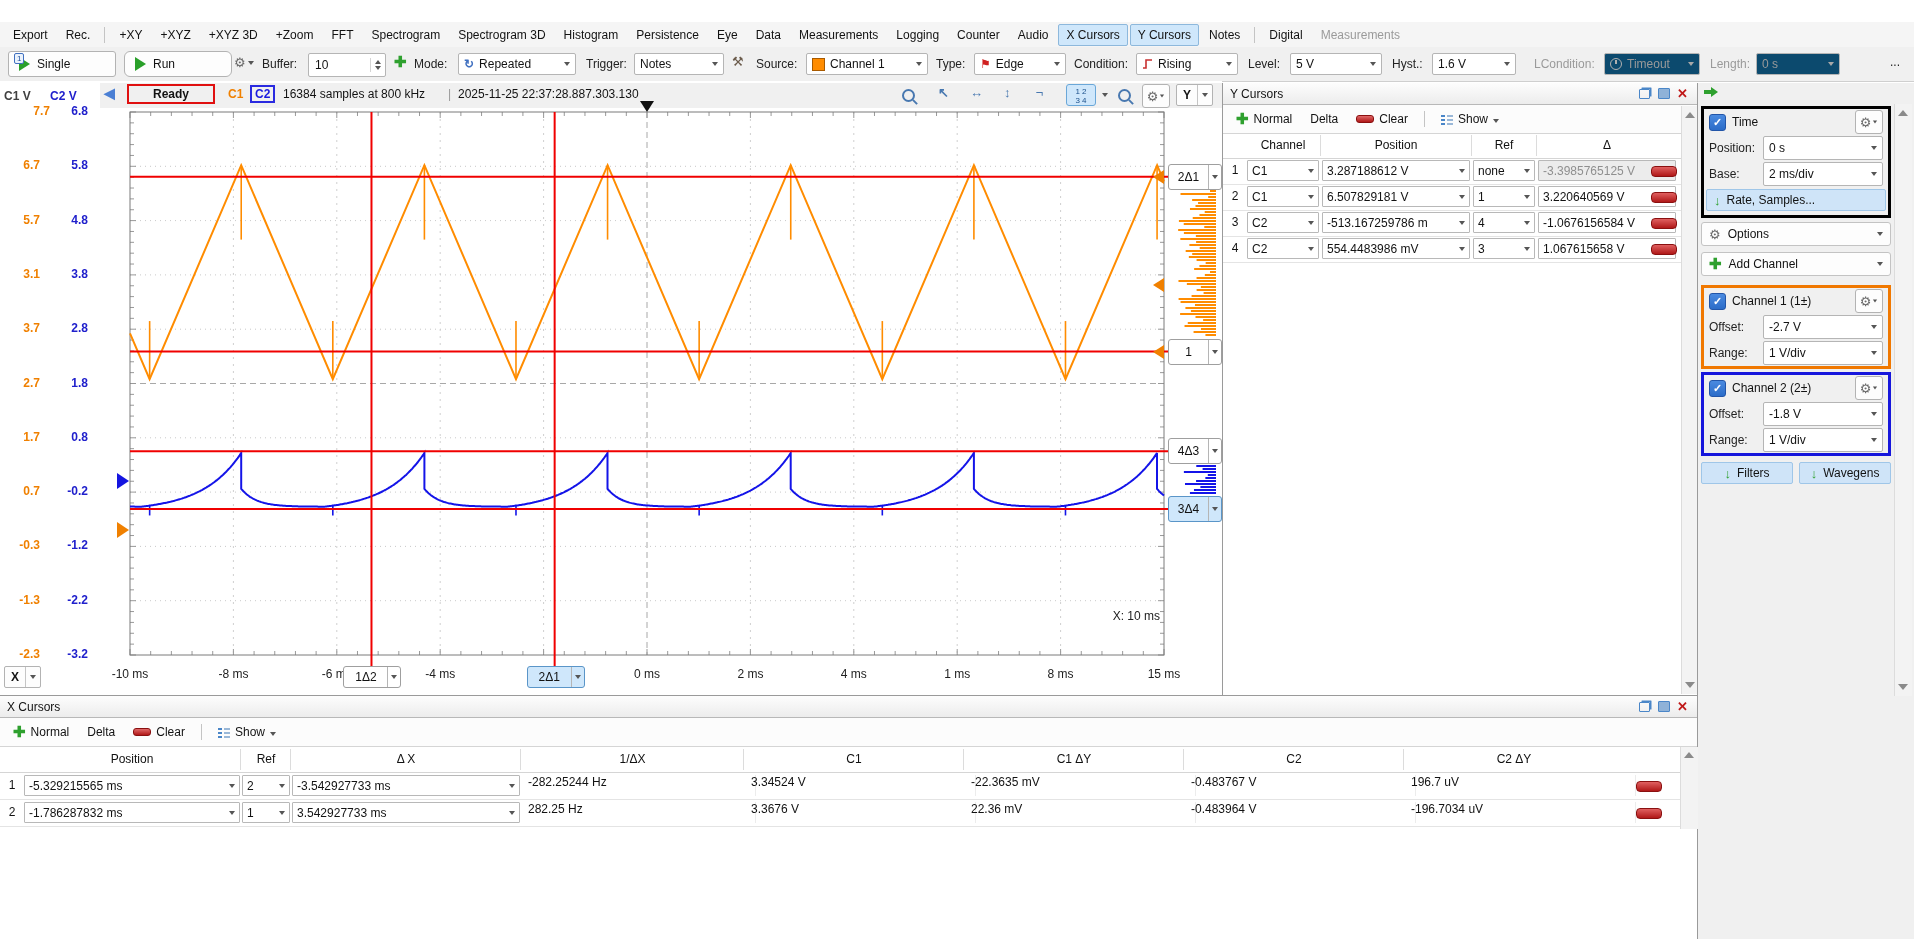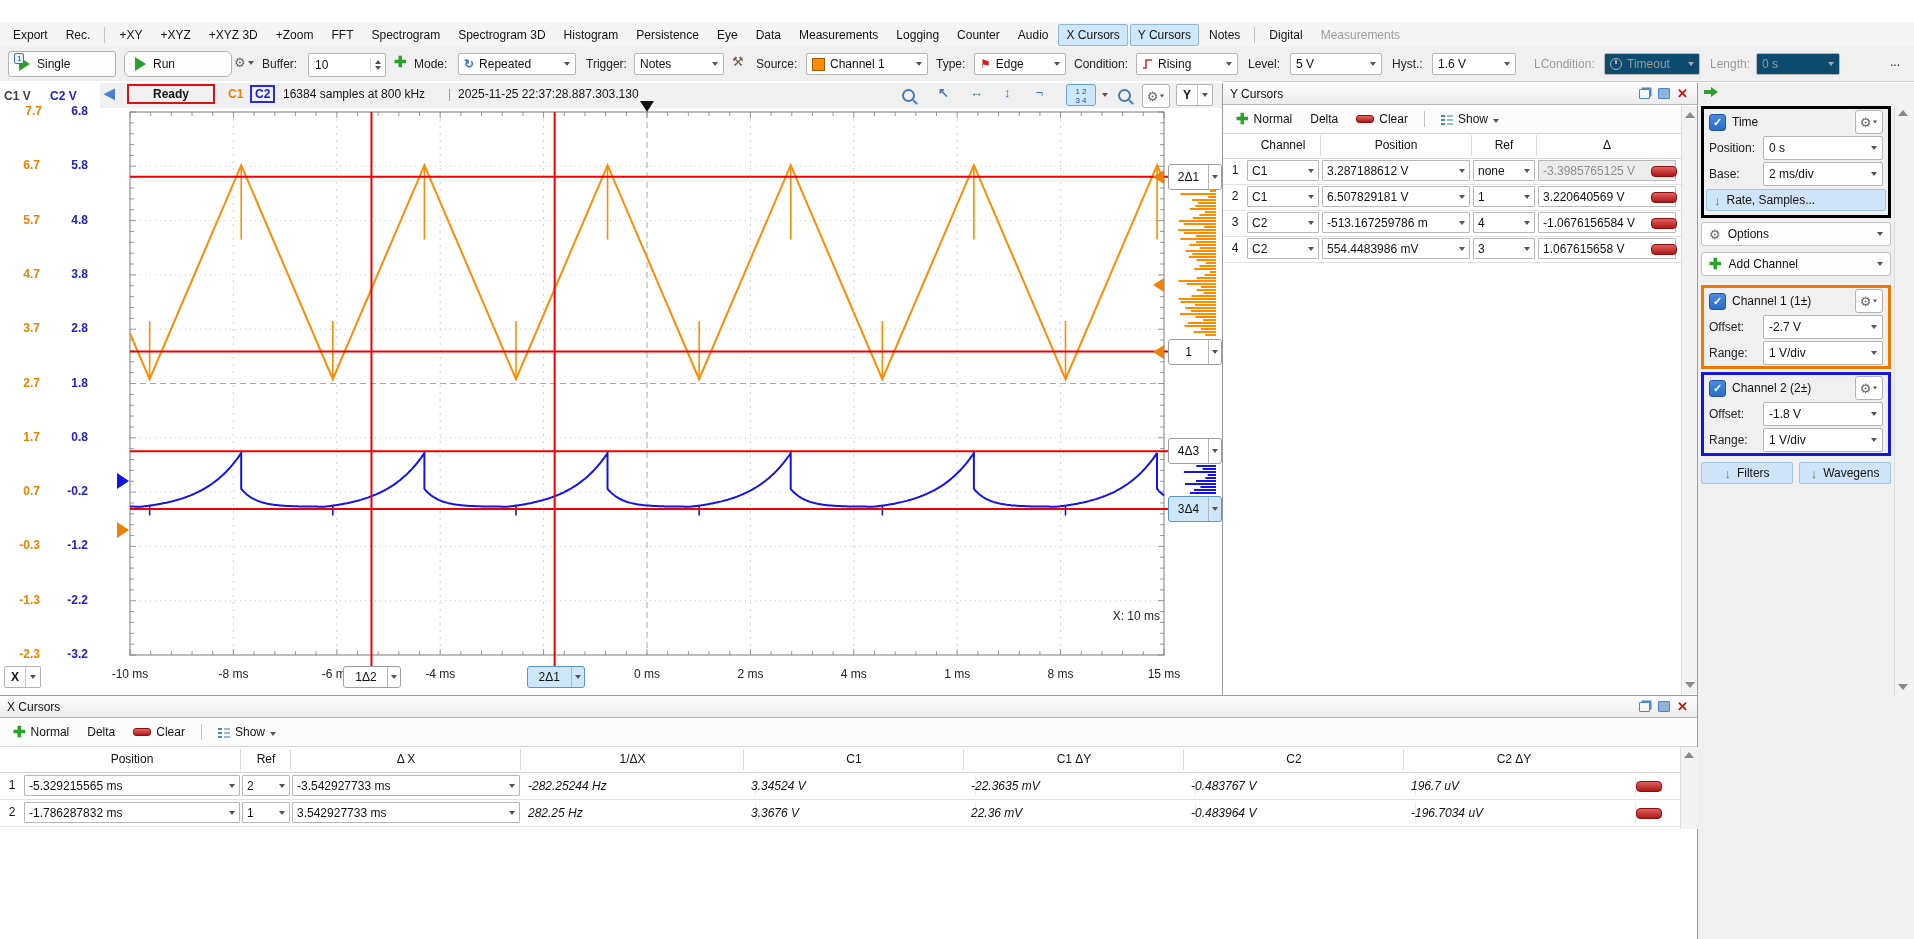--- a/index.html
+++ b/index.html
@@ -81,21 +81,21 @@
      linear-gradient(#4a86c8,#4a86c8) 0 5px/4px 2px no-repeat,
      linear-gradient(#9ab8d8,#9ab8d8) 6px 5px/6px 2px no-repeat,
      linear-gradient(#4a86c8,#4a86c8) 0 9px/4px 2px no-repeat,
      linear-gradient(#9ab8d8,#9ab8d8) 6px 9px/6px 2px no-repeat;}
   .thead{font-size:12px;color:#111;}
   .thead .h{position:absolute;text-align:center;top:5px;}
   .colsep{position:absolute;top:2px;bottom:2px;width:1px;background:#dcdcdc;}
   .tcombo{position:absolute;height:21px;box-sizing:border-box;border:1px solid #b8b8b8;background:#fff;border-radius:1px;display:flex;align-items:center;padding:0 4px;gap:3px;}
   .tcombo .txt{flex:1;overflow:hidden;white-space:nowrap;}
   .tcombo.dis{background:#ececec;color:#8f8f8f;}
-  .tcell{position:absolute;height:21px;display:flex;align-items:center;padding:0 6px;white-space:nowrap;font-style:italic;}
+  .tcell{position:absolute;height:21px;display:flex;align-items:flex-start;padding:0 6px;white-space:nowrap;}
   .rownum{position:absolute;width:20px;text-align:center;}
   .scrtrack{background:#f3f3f3;border-left:1px solid #dcdcdc;}
   .scrarrow{position:absolute;left:3px;width:0;height:0;}
   .scrarrow.up{border-left:5px solid transparent;border-right:5px solid transparent;border-bottom:6px solid #8a8a8a;}
   .scrarrow.dn{border-left:5px solid transparent;border-right:5px solid transparent;border-top:6px solid #8a8a8a;}
   
   #sidebar{left:1697px;top:83px;width:217px;height:856px;background:#f0f0f0;border-left:1px solid #9a9a9a;box-sizing:border-box;}
   .grp{position:absolute;left:3px;width:190px;background:#f0f0f0;box-sizing:border-box;}
   .grprow{height:26px;display:flex;align-items:center;padding:0 5px;gap:6px;}
   .grprow .combo{width:108px;margin-left:auto;}
@@ -250,24 +250,24 @@
     <div class="ab axbtn" style="left:1176px;top:3px;">
       <span class="zone">Y</span>
       <span class="chevzone">
           <span class="chev"></span>
         </span>
     </div>
 
     <span class="ab axhead" style="left:4px;top:8px;color:#404040;">C1 V</span>
     <span class="ab axhead" style="left:50px;top:8px;color:#2020cc;">C2 V</span>
     <div id="axes-layer" class="ab" style="left:0;top:0;width:1222px;height:615px;">
-        <div class="ab ytick c1" style="left: 4px; top: 23px; width: 38px;">7.7</div>
+        <div class="ab ytick c1" style="left: 12px; top: 23px; width: 38px;">7.7</div>
         <div class="ab ytick c1" style="left: 2px; top: 77.3px; width: 38px;">6.7</div>
         <div class="ab ytick c1" style="left: 2px; top: 131.6px; width: 38px;">5.7</div>
-        <div class="ab ytick c1" style="left: 2px; top: 185.9px; width: 38px;">4.7</div>
+        <div class="ab ytick c1" style="left: 2px; top: 185.9px; width: 38px;">3.1</div>
         <div class="ab ytick c1" style="left: 2px; top: 240.2px; width: 38px;">3.7</div>
         <div class="ab ytick c1" style="left: 2px; top: 294.5px; width: 38px;">2.7</div>
         <div class="ab ytick c1" style="left: 2px; top: 348.8px; width: 38px;">1.7</div>
         <div class="ab ytick c1" style="left: 2px; top: 403.1px; width: 38px;">0.7</div>
         <div class="ab ytick c1" style="left: 2px; top: 457.4px; width: 38px;">-0.3</div>
         <div class="ab ytick c1" style="left: 2px; top: 511.7px; width: 38px;">-1.3</div>
         <div class="ab ytick c1" style="left: 2px; top: 566px; width: 38px;">-2.3</div>
         <div class="ab ytick c2" style="left: 48px; top: 23px; width: 40px;">6.8</div>
         <div class="ab ytick c2" style="left: 48px; top: 77.3px; width: 40px;">5.8</div>
         <div class="ab ytick c2" style="left: 48px; top: 131.6px; width: 40px;">4.8</div>

